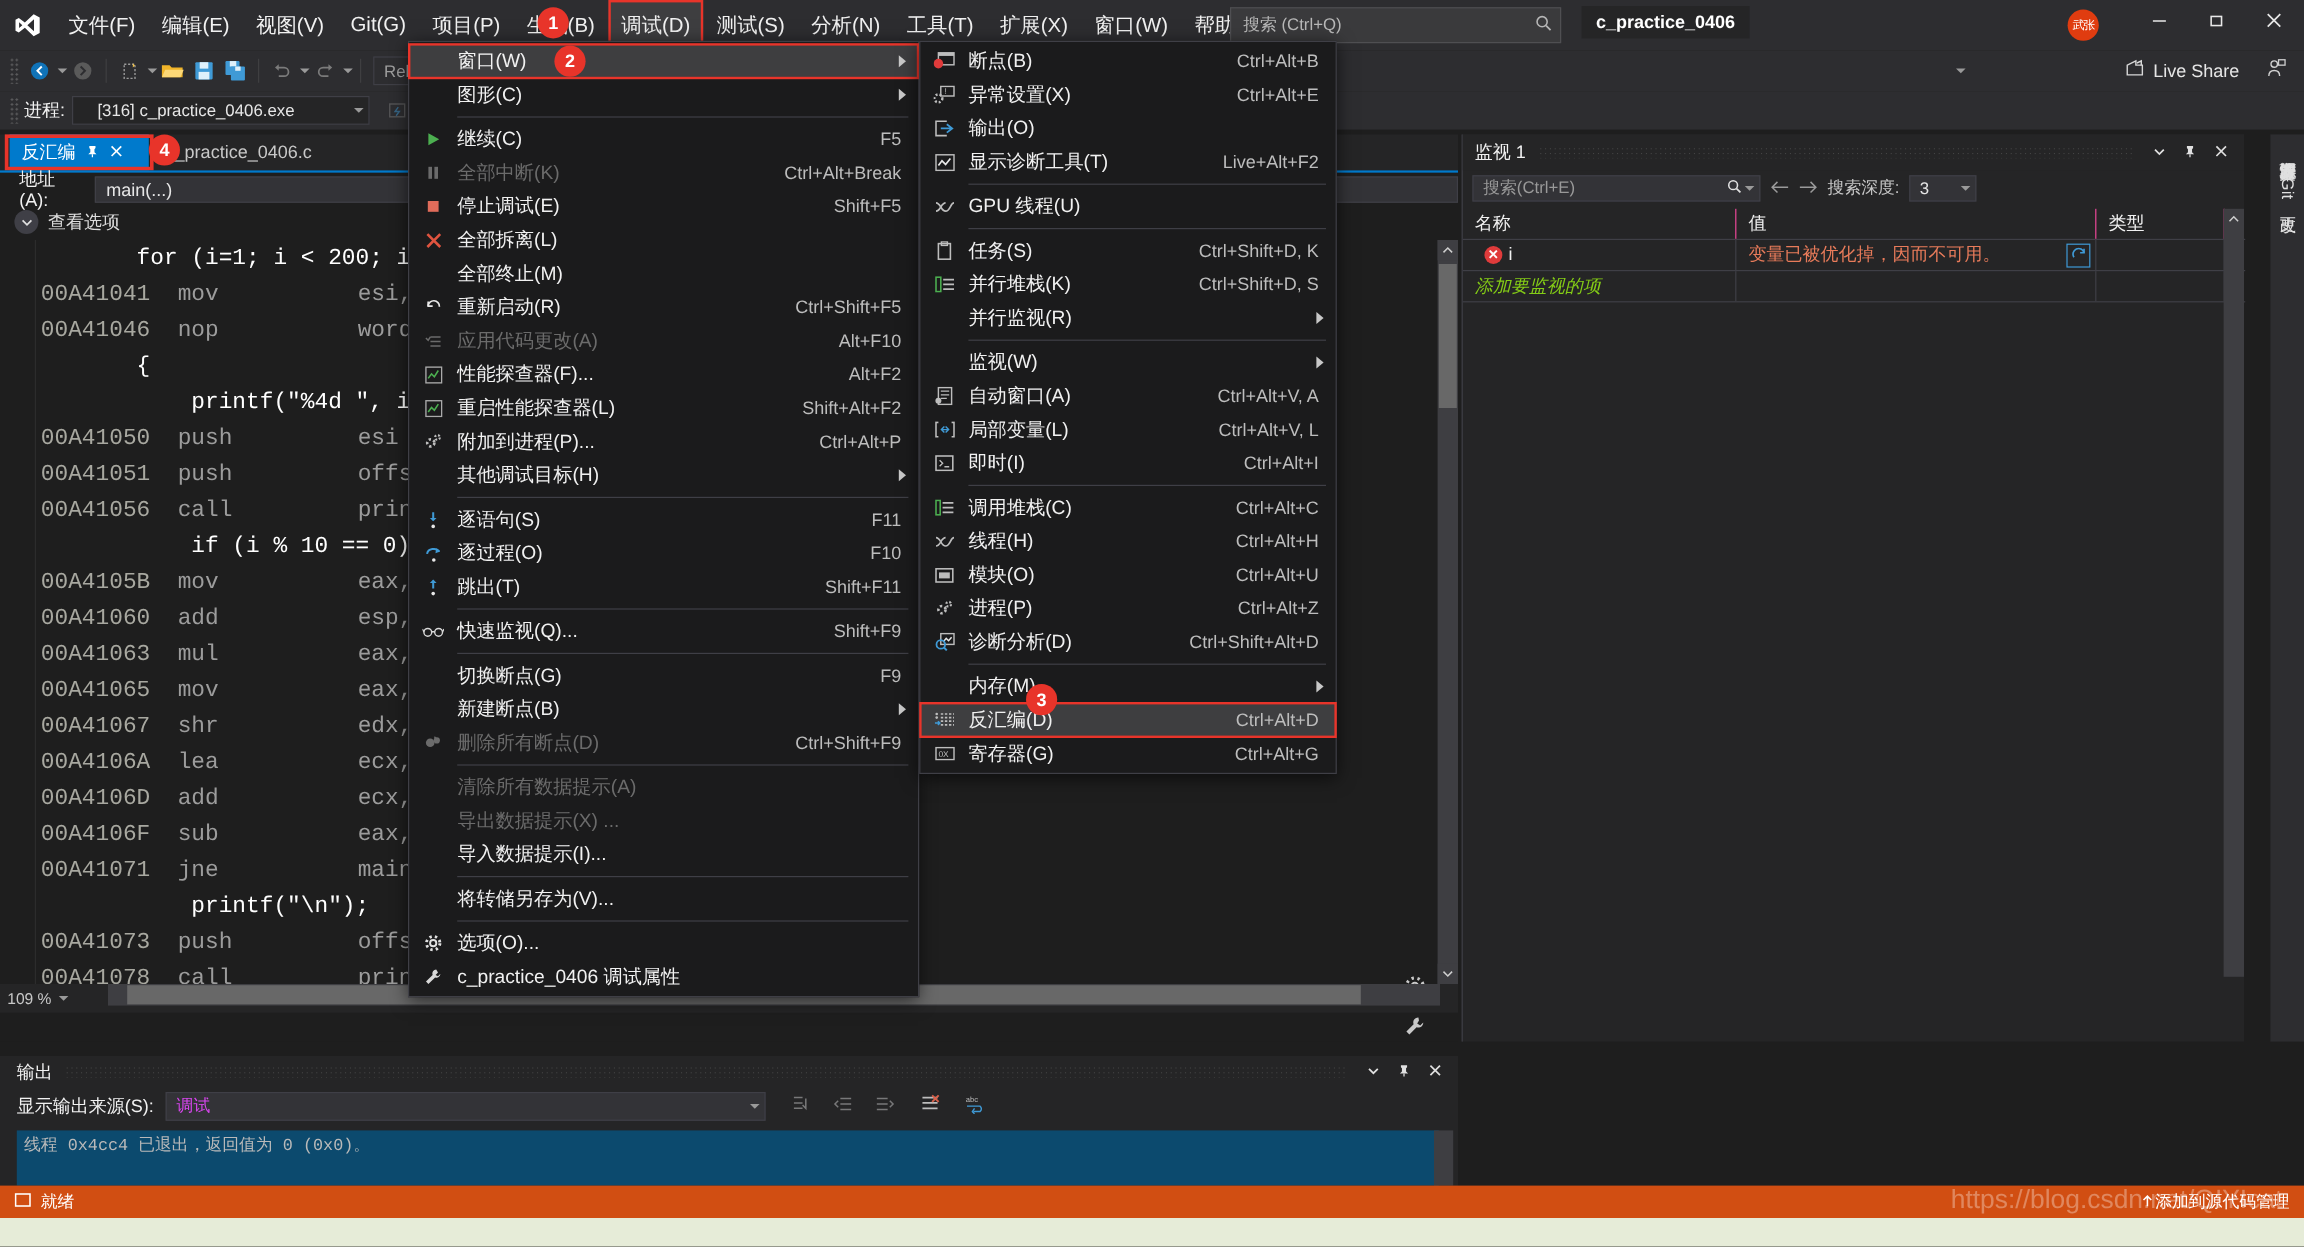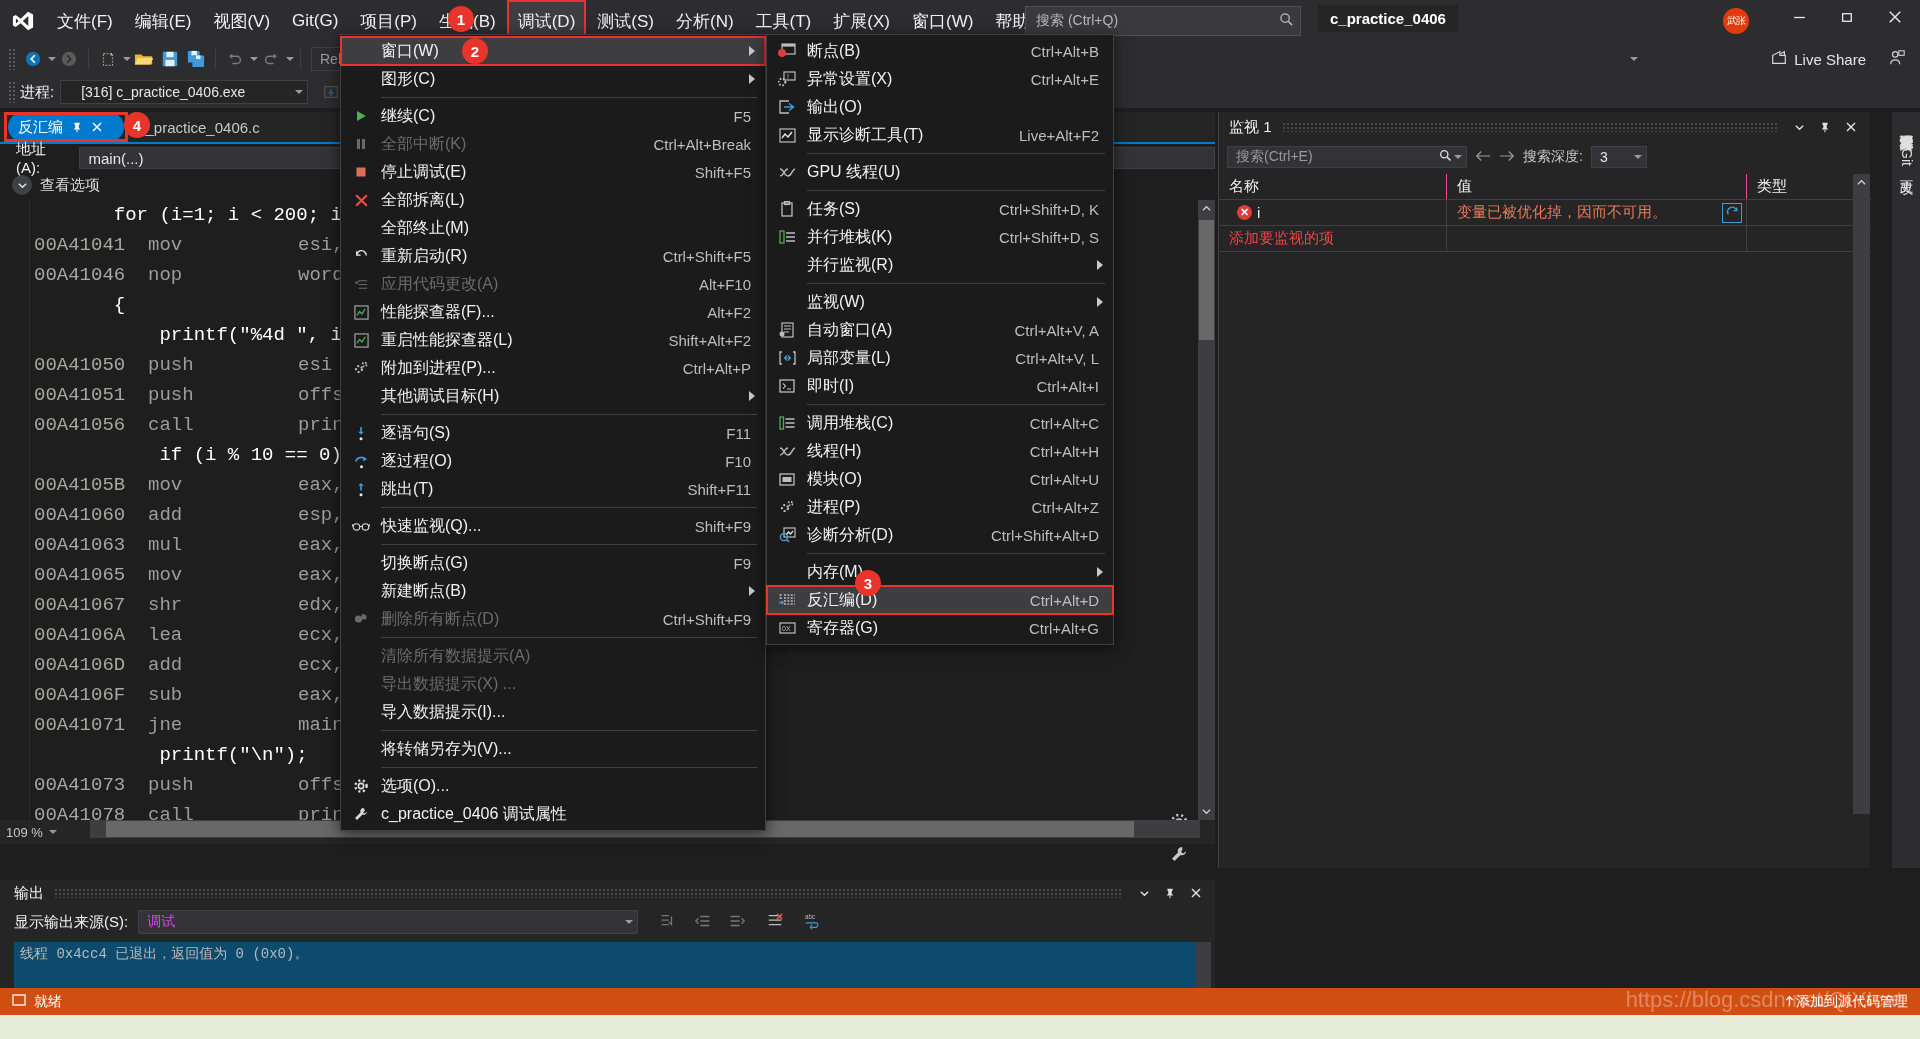--- a/index.html
+++ b/index.html
@@ -79,21 +79,21 @@
     padding: 0 4px 0 20px; margin-left: 6px;
   }
   .proc-combo .caret { margin-left: auto; }
   .dim { color: #6d6d6d; }
 
   
   .doc-panel { position: absolute; left: 0; top: 112px; width: 1215px; height: 756px; background: #1e1e1e; }
   .tabstrip { position: absolute; left: 0; top: 0; width: 1215px; height: 30px; background: #252526; }
   .tab {
     position: absolute; top: 0; height: 30px; display: flex; align-items: center; gap: 8px;
-    padding: 0 10px; font-size: 15px; border-radius: 15px;
+    padding: 0 10px; font-size: 15px;
   }
   .tab.sel { background: #007acc; color: #fff; }
   .tab.unsel { color: #c8c8c8; }
   .tab-redbox { position: absolute; left: 4px; top: 0px; width: 124px; height: 30px;
                 border: 3px solid #e8342a; pointer-events: none; }
   .tab-underline { position: absolute; left: 0; top: 30px; width: 1215px; height: 2px; background: #007acc; }
 
   .addr-row {
     position: absolute; left: 0; top: 32px; width: 1215px; height: 28px;
     background: #1e1e1e; display: flex; align-items: center; font-size: 15px; padding-left: 16px;
@@ -169,21 +169,21 @@
   .whead { display: flex; height: 26px; border-bottom: 1px solid #3f3f46; font-size: 15px; color: #f1f1f1; }
   .whead div { display: flex; align-items: center; padding-left: 10px; border-right: 1px solid #ec4899; }
   .wrow { display: flex; height: 26px; font-size: 15px; border-bottom: 1px solid #3f3f46; }
   .wrow div { display: flex; align-items: center; padding-left: 10px; border-right: 1px solid #3f3f46; }
   .err-x { width: 15px; height: 15px; border-radius: 50%; background: #e03b3b; color: #fff;
            font-size: 11px; display: flex; align-items: center; justify-content: center; margin-right: 5px;
            flex: none; font-weight: bold; }
   .val-err { color: #e87b5a; }
   .refresh-btn { margin-left: auto; margin-right: 4px; width: 20px; height: 20px; border: 1px solid #3f9ad6;
     display: flex; align-items: center; justify-content: center; color: #3f9ad6; }
-  .ghost { color: #ef4444; }
+  .ghost { color: #84cc16; font-style: italic; }
   .wscroll { position: absolute; right: 0; top: 62px; width: 17px; height: 640px; background: #3e3e42; }
 
   
   .rtabs { position: absolute; right: 0; top: 112px; width: 28px; height: 756px; background: #2d2d30; }
   .rtab { writing-mode: vertical-rl; font-size: 14px; color: #e0e0e0; padding: 12px 6px; white-space: nowrap; }
 
   
   .output { position: absolute; left: 0; top: 880px; width: 1215px; height: 132px; background: #252526; }
   .out-title { height: 26px; display: flex; align-items: center; padding: 0 6px 0 14px; font-size: 15px; }
   .out-toolbar { height: 32px; display: flex; align-items: center; gap: 10px; padding-left: 14px; font-size: 15px; }

